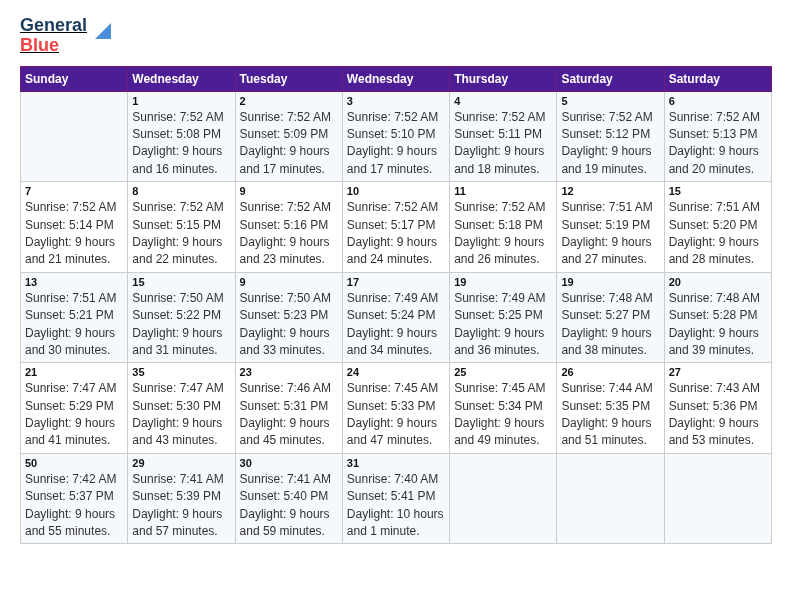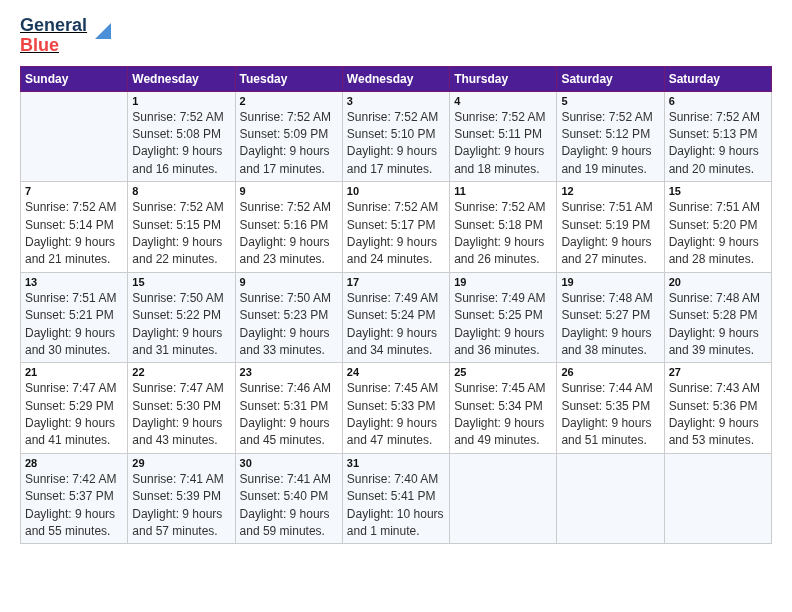--- a/index.html
+++ b/index.html
@@ -203,21 +203,21 @@
             <div class="day-num">20</div>
             <div class="day-info">Sunrise: 7:48 AM<br>Sunset: 5:28 PM<br>Daylight: 9 hours<br>and 39 minutes.</div>
           </td>
         </tr>
         <tr>
           <td>
             <div class="day-num">21</div>
             <div class="day-info">Sunrise: 7:47 AM<br>Sunset: 5:29 PM<br>Daylight: 9 hours<br>and 41 minutes.</div>
           </td>
           <td>
-            <div class="day-num">22</div>
+            <div class="day-num">35</div>
             <div class="day-info">Sunrise: 7:47 AM<br>Sunset: 5:30 PM<br>Daylight: 9 hours<br>and 43 minutes.</div>
           </td>
           <td>
             <div class="day-num">23</div>
             <div class="day-info">Sunrise: 7:46 AM<br>Sunset: 5:31 PM<br>Daylight: 9 hours<br>and 45 minutes.</div>
           </td>
           <td>
             <div class="day-num">24</div>
             <div class="day-info">Sunrise: 7:45 AM<br>Sunset: 5:33 PM<br>Daylight: 9 hours<br>and 47 minutes.</div>
           </td>
@@ -229,21 +229,21 @@
             <div class="day-num">26</div>
             <div class="day-info">Sunrise: 7:44 AM<br>Sunset: 5:35 PM<br>Daylight: 9 hours<br>and 51 minutes.</div>
           </td>
           <td>
             <div class="day-num">27</div>
             <div class="day-info">Sunrise: 7:43 AM<br>Sunset: 5:36 PM<br>Daylight: 9 hours<br>and 53 minutes.</div>
           </td>
         </tr>
         <tr>
           <td>
-            <div class="day-num">28</div>
+            <div class="day-num">50</div>
             <div class="day-info">Sunrise: 7:42 AM<br>Sunset: 5:37 PM<br>Daylight: 9 hours<br>and 55 minutes.</div>
           </td>
           <td>
             <div class="day-num">29</div>
             <div class="day-info">Sunrise: 7:41 AM<br>Sunset: 5:39 PM<br>Daylight: 9 hours<br>and 57 minutes.</div>
           </td>
           <td>
             <div class="day-num">30</div>
             <div class="day-info">Sunrise: 7:41 AM<br>Sunset: 5:40 PM<br>Daylight: 9 hours<br>and 59 minutes.</div>
           </td>

